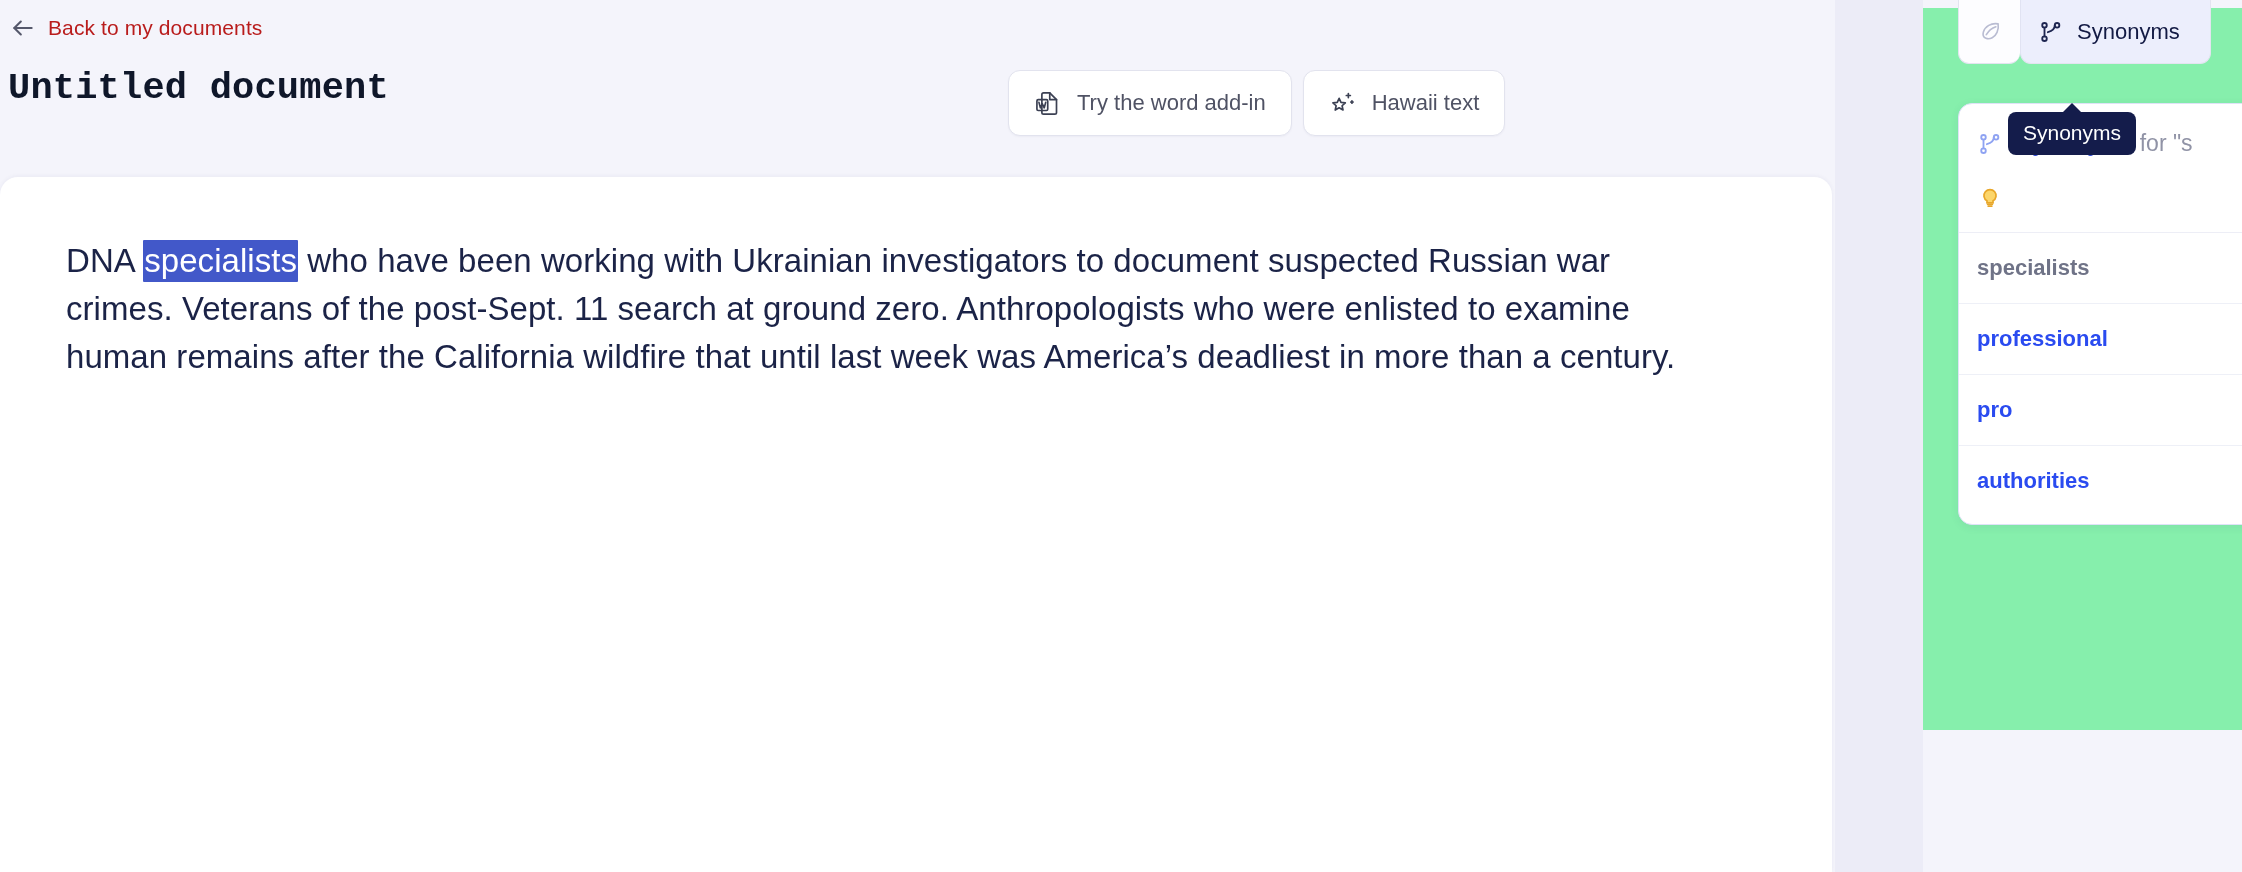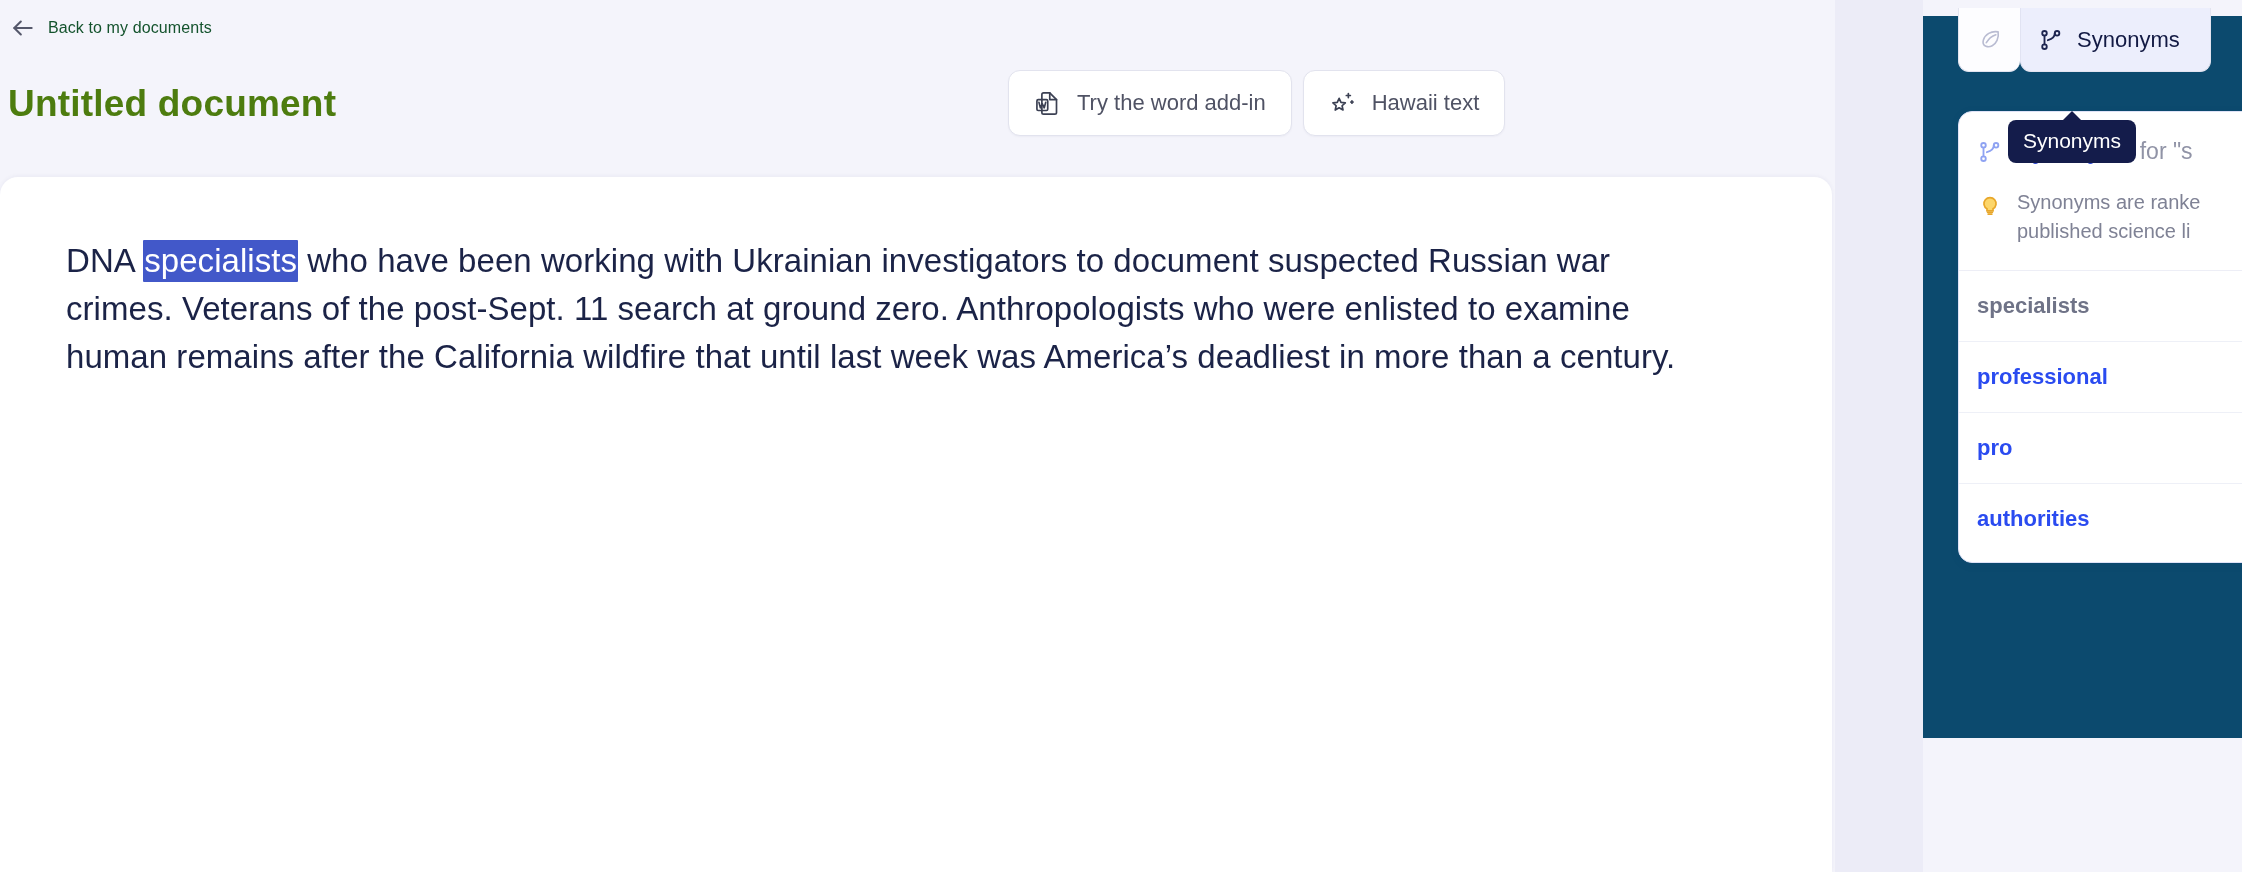--- a/index.html
+++ b/index.html
@@ -35,35 +35,35 @@
     gap: 12px;
     cursor: pointer;
     height: 28px;
   }
   #back-link .arrow-ico {
     width: 26px; height: 26px;
     display: block;
     color: #55586b;
   }
   #back-link .back-label {
-    font-size: 16px;
-    color: #14532d;
+    font-size: 21px;
+    color: #b91c1c;
     letter-spacing: .1px;
     white-space: nowrap;
   }
 
   
   #doc-title {
     position: absolute;
     left: 8px;
-    top: 83px;
-    font-family: Liberation Sans, sans-serif;
+    top: 67px;
+    font-family: Liberation Mono, monospace;
     font-weight: bold;
     font-size: 37px;
-    color: #4d7c0f;
+    color: #0f172a;
     letter-spacing: .2px;
     white-space: nowrap;
   }
 
   
   #toolbar {
     position: absolute;
     top: 70px;
     left: 1008px;
     display: flex;
@@ -130,23 +130,23 @@
   #card-gap {
     position: absolute;
     left: 1835px; top: 0;
     width: 88px; height: 872px;
     background: #ececf7;
   }
 
   
   #right-column {
     position: absolute;
-    left: 1923px; top: 16px;
+    left: 1923px; top: 8px;
     width: 319px; height: 722px;
-    background: #0c4a6e;
+    background: #86efac;
   }
 
   
   #tab-strip {
     position: absolute;
     left: 35px; top: -8px;
     display: flex;
     align-items: stretch;
     height: 64px;
   }
@@ -370,24 +370,20 @@
     </div>
 
     <div class="syn-tip">
       <span class="bulb-ico">
         <svg viewBox="0 0 24 24" fill="none" stroke="#e8a72a" stroke-width="1.6" stroke-linecap="round" stroke-linejoin="round">
           <path d="M9.2 17.4a5.6 5.6 0 1 1 5.6 0v1.9H9.2v-1.9z" fill="#fcd66b" stroke="#e8a72a"></path>
           <path d="M9.8 20.6h4.4"></path>
           <path d="M10.4 22.3h3.2"></path>
         </svg>
       </span>
-      <div>
-        <div class="syn-tip-text">Synonyms are ranke</div>
-        <div class="syn-tip-text">published science li</div>
-      </div>
     </div>
 
     <div class="syn-item current">specialists</div>
     <div class="syn-item alt">professional</div>
     <div class="syn-item alt">pro</div>
     <div class="syn-item alt">authorities</div>
   </div>
 
   <div id="tooltip">Synonyms</div>
 

